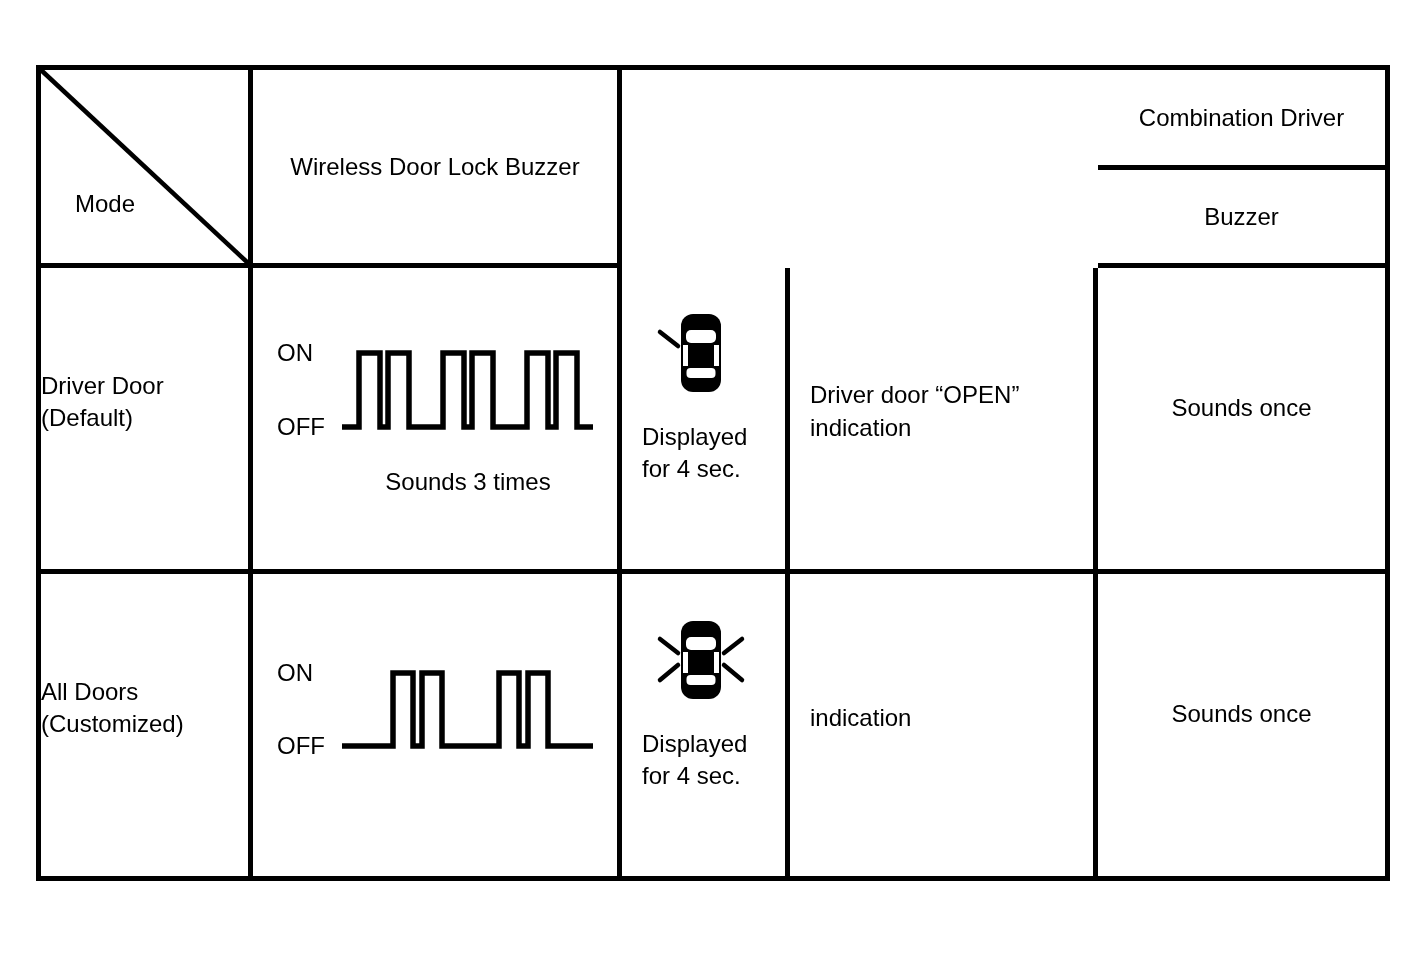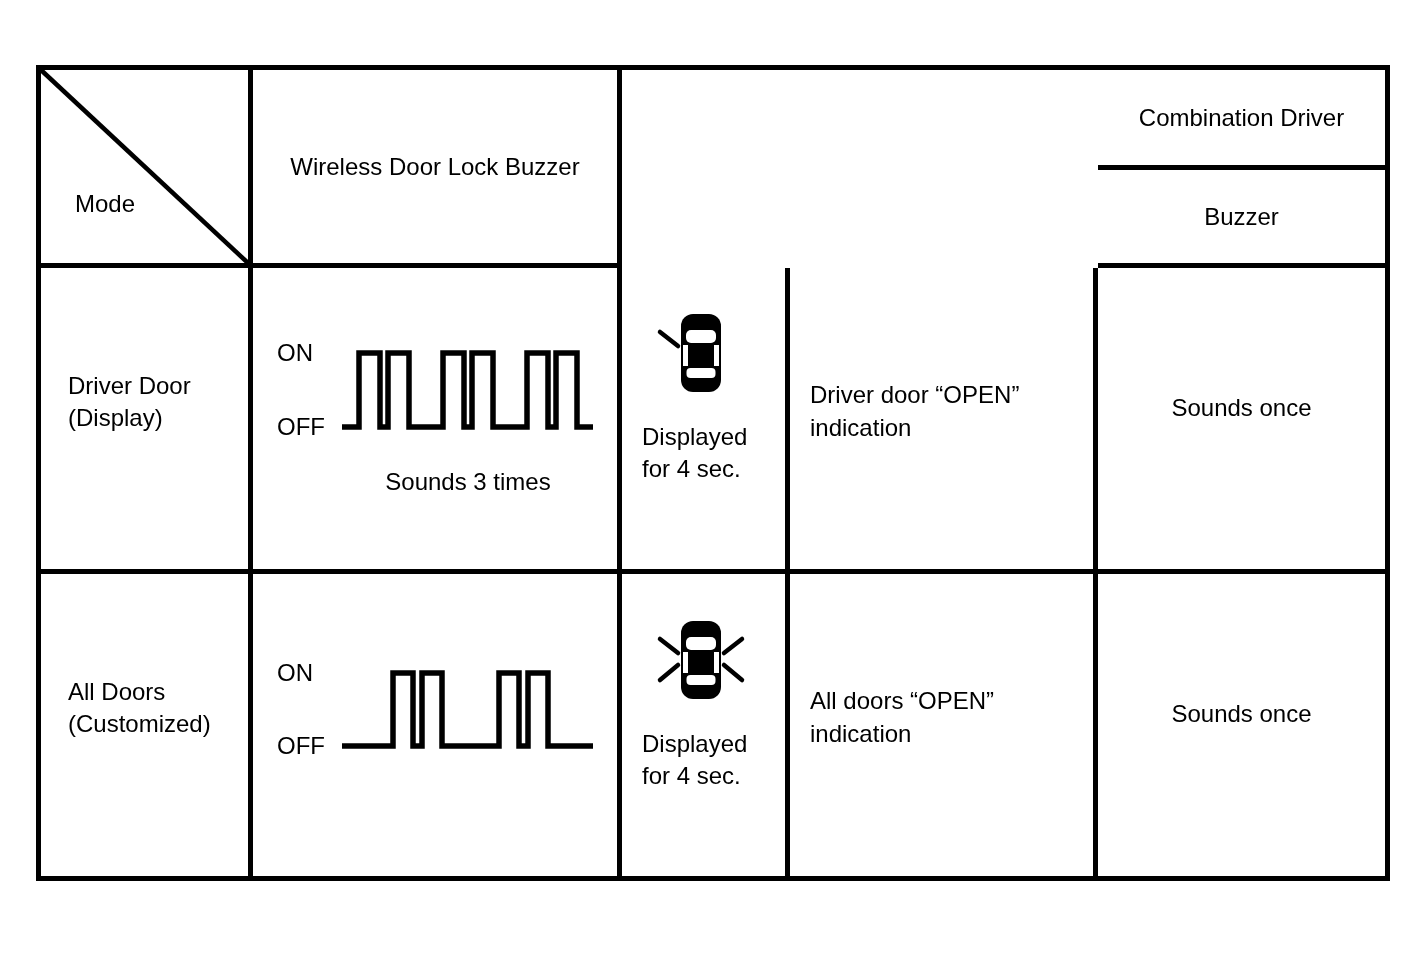--- a/index.html
+++ b/index.html
@@ -24,21 +24,21 @@
   .mode-header   { grid-column:1; grid-row:1 / 3; }
   .wireless-hd   { grid-column:2; grid-row:1 / 3; }
   .multiinfo-hd  { grid-column:3 / 5; grid-row:1 / 3; }
   .combmeter-hd  { grid-column:5; grid-row:1; }
   .buzzer-hd     { grid-column:5; grid-row:2;text-align:right; }
 
   .mode-header svg { position:absolute; left:0; top:0; overflow:visible; }
   .mode-word { position:absolute; left:34px; top:120px; font-size:24px; }
 
   
-  .mode-cell .txt { padding-left:27px; transform:translateY(-17px); }
+  .mode-cell .txt { transform:translateY(-17px); }
   .mode-cell { display:flex; align-items:center; }
 
   .waveform-cell { position:relative; }
   .onoff { position:absolute; left:24px; height:30px; line-height:30px; font-size:24px; }
   .wf-caption { position:absolute; left:89px; width:252px; text-align:center; font-size:24px; }
   .waveform-cell svg { position:absolute; left:0; top:0; }
 
   .display-cell .car-icon { position:absolute; left:34px; }
   .display-cell .disp-caption { position:absolute; left:20px; font-size:24px; line-height:32px; }
   .car-icon.row-0 { top:45px; } .car-icon.row-1 { top:46px; }
@@ -71,21 +71,21 @@
       <div class="txt">Combination Driver</div>
     </div>
 
     <div class="cell buzzer-hd center">
       <div class="txt">Buzzer</div>
     </div>
 
     <div class="cell mode-cell" style="grid-column:1;grid-row:3">
       <div class="txt">
         <div>Driver Door</div>
-        <div>(Display)</div>
+        <div>(Default)</div>
       </div>
     </div>
 
     <div class="cell waveform-cell" style="grid-column:2;grid-row:3">
       <svg width="348" height="230" viewBox="0 0 348 230">
         <polyline points="89,159 106,159 106,85 127,85 127,159 135,159 135,85 156,85 156,159 190,159 190,85 211,85 211,159 219,159 219,85 240,85 240,159 274,159 274,85 295,85 295,159 303,159 303,85 324,85 324,159 340,159" fill="none" stroke="#000" stroke-width="5.5" stroke-linejoin="miter"></polyline>
       </svg>
       <div class="onoff on-label" style="top: 70px;">ON</div>
       <div class="onoff off-label" style="top: 144px;">OFF</div>
       <div class="wf-caption" style="top: 180px; margin-top: 20px;">Sounds 3 times</div>
@@ -152,21 +152,20 @@
         </g>
       </svg>
       <div class="disp-caption row-1">
         <div>Displayed</div>
         <div>for 4 sec.</div>
       </div>
     </div>
 
     <div class="cell indication-cell" style="grid-column:4;grid-row:4">
       <div class="txt">
-        <div>All doors “OPEN”</div>
         <div>indication</div>
       </div>
     </div>
 
     <div class="cell result-cell center" style="grid-column:5;grid-row:4">
       <div class="txt">Sounds once</div>
     </div>
 
   </div>
 </div>

